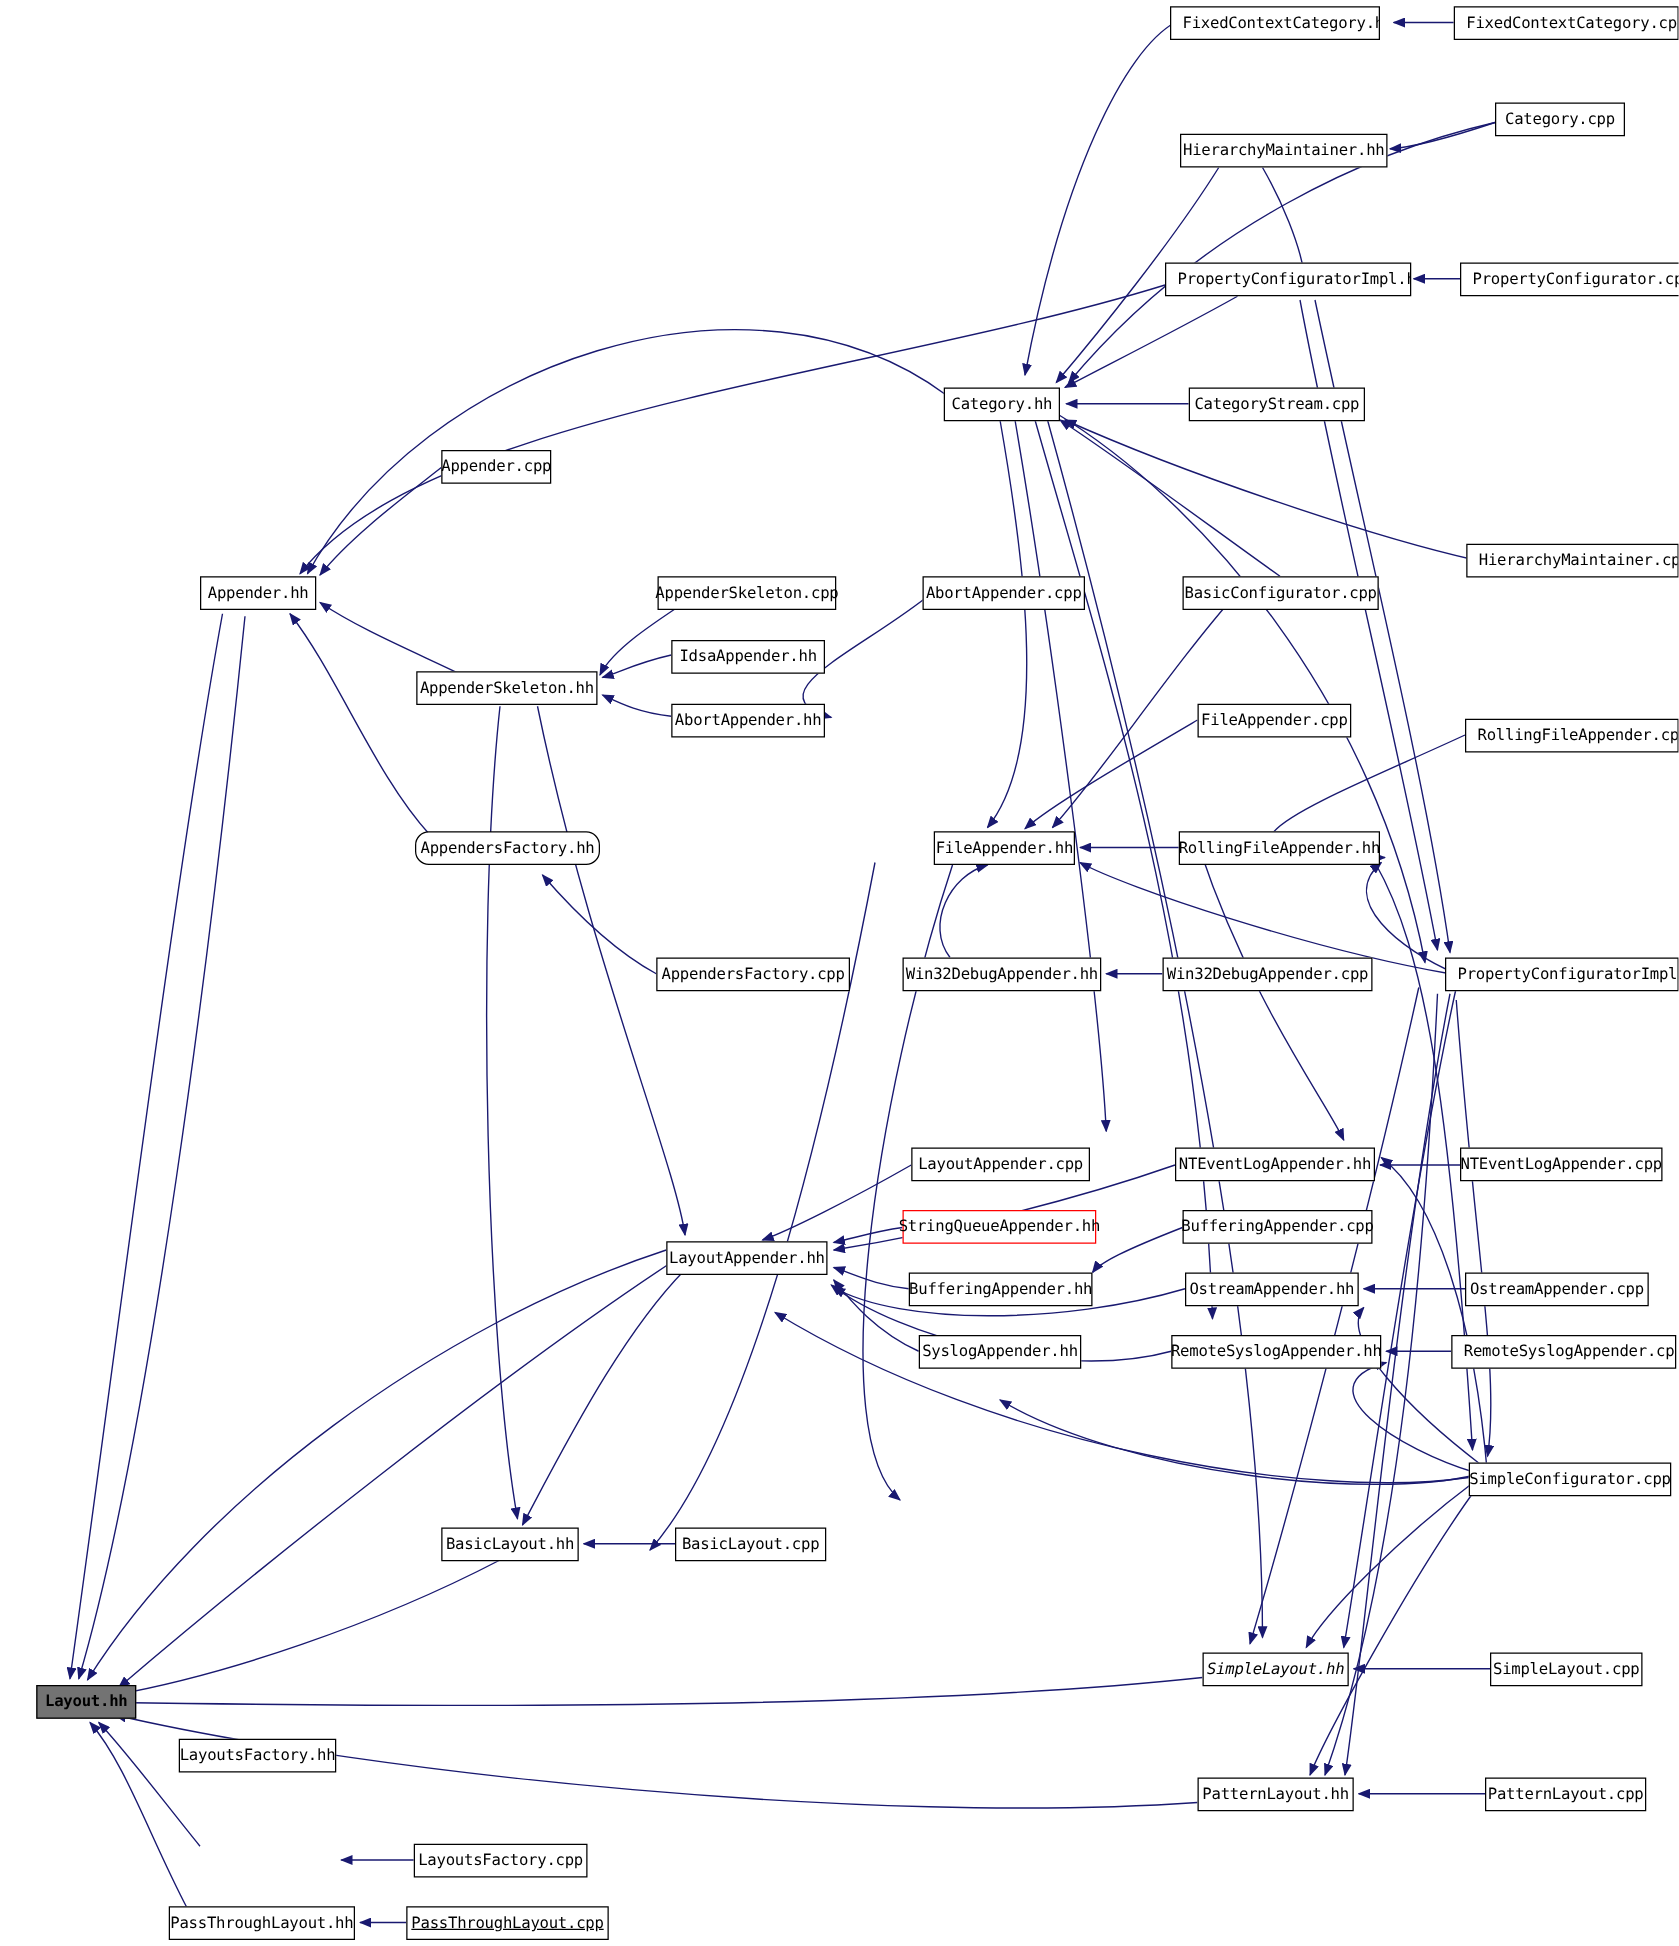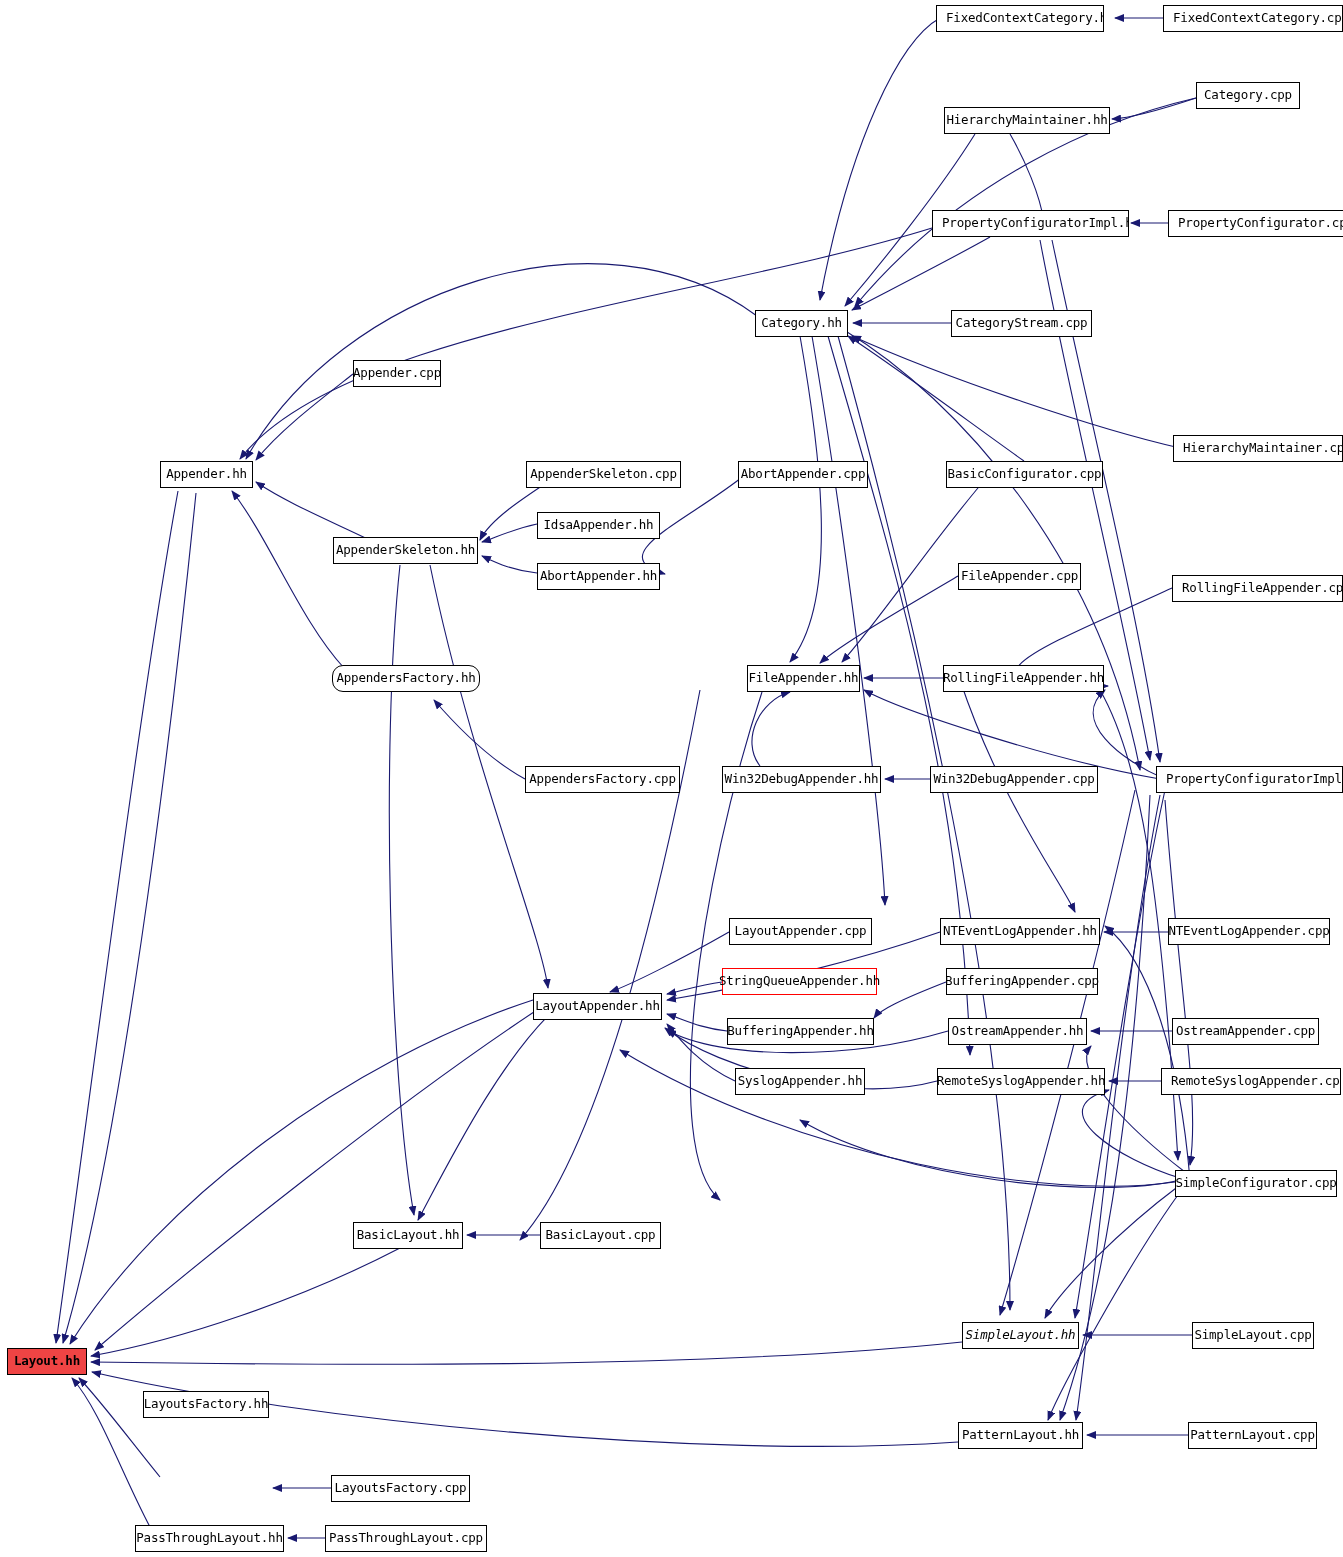--- a/index.html
+++ b/index.html
@@ -21,21 +21,21 @@
     font-size:12.5px;
     line-height:1;
     display:flex;
     align-items:center;
     justify-content:center;
     white-space:nowrap;
     letter-spacing:-0.2px;
     height:27px;
     z-index:5;
   }
-  .node.hl{background:#ef4444;border:1px solid #000000;font-weight:bold;}
+  .node.hl{background:#737373;border:1px solid #000000;font-weight:bold;margin-left:22px;}
   .node.red{border:1px solid #ff0000;}
   .node.clip{justify-content:flex-start;padding-left:9px;overflow:hidden;}
 </style>
 </head>
 <body>
 
 <div id="canvas">
   <svg id="edges" viewBox="0 0 1343 1557">
     <defs>
       <marker id="ah" markerWidth="10" markerHeight="8" refX="9" refY="4" orient="auto" markerUnits="userSpaceOnUse">
@@ -146,21 +146,21 @@
   <div class="node clip" style="left:936px;top:5px;width:168px;">FixedContextCategory.hh</div>
   <div class="node clip" style="left:1163px;top:5px;width:180px;">FixedContextCategory.cpp</div>
   <div class="node" style="left:1196px;top:82px;width:104px;">Category.cpp</div>
   <div class="node" style="left:944px;top:107px;width:166px;">HierarchyMaintainer.hh</div>
   <div class="node clip" style="left:932px;top:210px;width:197px;">PropertyConfiguratorImpl.hh</div>
   <div class="node clip" style="left:1168px;top:210px;width:180px;">PropertyConfigurator.cpp</div>
   <div class="node" style="left:755px;top:310px;width:93px;">Category.hh</div>
   <div class="node" style="left:951px;top:310px;width:141px;">CategoryStream.cpp</div>
   <div class="node" style="left:353px;top:360px;width:88px;">Appender.cpp</div>
   <div class="node" style="left:160px;top:461px;width:93px;">Appender.hh</div>
-  <div class="node" style="left:526px;top:461px;width:155px;">AppenderSkeleton.cpp</div>
+  <div class="node" style="left:526px;top:461px;width:143px;">AppenderSkeleton.cpp</div>
   <div class="node" style="left:738px;top:461px;width:130px;">AbortAppender.cpp</div>
   <div class="node" style="left:946px;top:461px;width:157px;">BasicConfigurator.cpp</div>
   <div class="node clip" style="left:1173px;top:435px;width:170px;">HierarchyMaintainer.cpp</div>
   <div class="node" style="left:537px;top:512px;width:123px;">IdsaAppender.hh</div>
   <div class="node" style="left:333px;top:537px;width:145px;">AppenderSkeleton.hh</div>
   <div class="node" style="left:537px;top:563px;width:123px;">AbortAppender.hh</div>
   <div class="node" style="left:958px;top:563px;width:123px;">FileAppender.cpp</div>
   <div class="node clip" style="left:1172px;top:575px;width:171px;">RollingFileAppender.cpp</div>
   <div class="node" style="left:332px;top:665px;width:148px;border-radius:11px;">AppendersFactory.hh</div>
   <div class="node" style="left:747px;top:665px;width:113px;">FileAppender.hh</div>
@@ -185,14 +185,14 @@
   <div class="node" style="left:353px;top:1222px;width:110px;">BasicLayout.hh</div>
   <div class="node" style="left:540px;top:1222px;width:121px;">BasicLayout.cpp</div>
   <div class="node" style="left:962px;top:1322px;width:117px;font-style:italic;">SimpleLayout.hh</div>
   <div class="node" style="left:1192px;top:1322px;width:122px;">SimpleLayout.cpp</div>
   <div class="node hl" style="left:7px;top:1348px;width:80px;">Layout.hh</div>
   <div class="node" style="left:958px;top:1422px;width:125px;">PatternLayout.hh</div>
   <div class="node" style="left:1188px;top:1422px;width:129px;">PatternLayout.cpp</div>
   <div class="node" style="left:143px;top:1391px;width:126px;">LayoutsFactory.hh</div>
   <div class="node" style="left:331px;top:1475px;width:139px;">LayoutsFactory.cpp</div>
   <div class="node" style="left:135px;top:1525px;width:149px;">PassThroughLayout.hh</div>
-  <div class="node" style="left:325px;top:1525px;width:162px;">PassThroughLayout.cpp</div>
+  <div class="node" style="left:325px;top:1525px;width:162px;text-decoration:underline;">PassThroughLayout.cpp</div>
 </div>
 
 </body></html>

